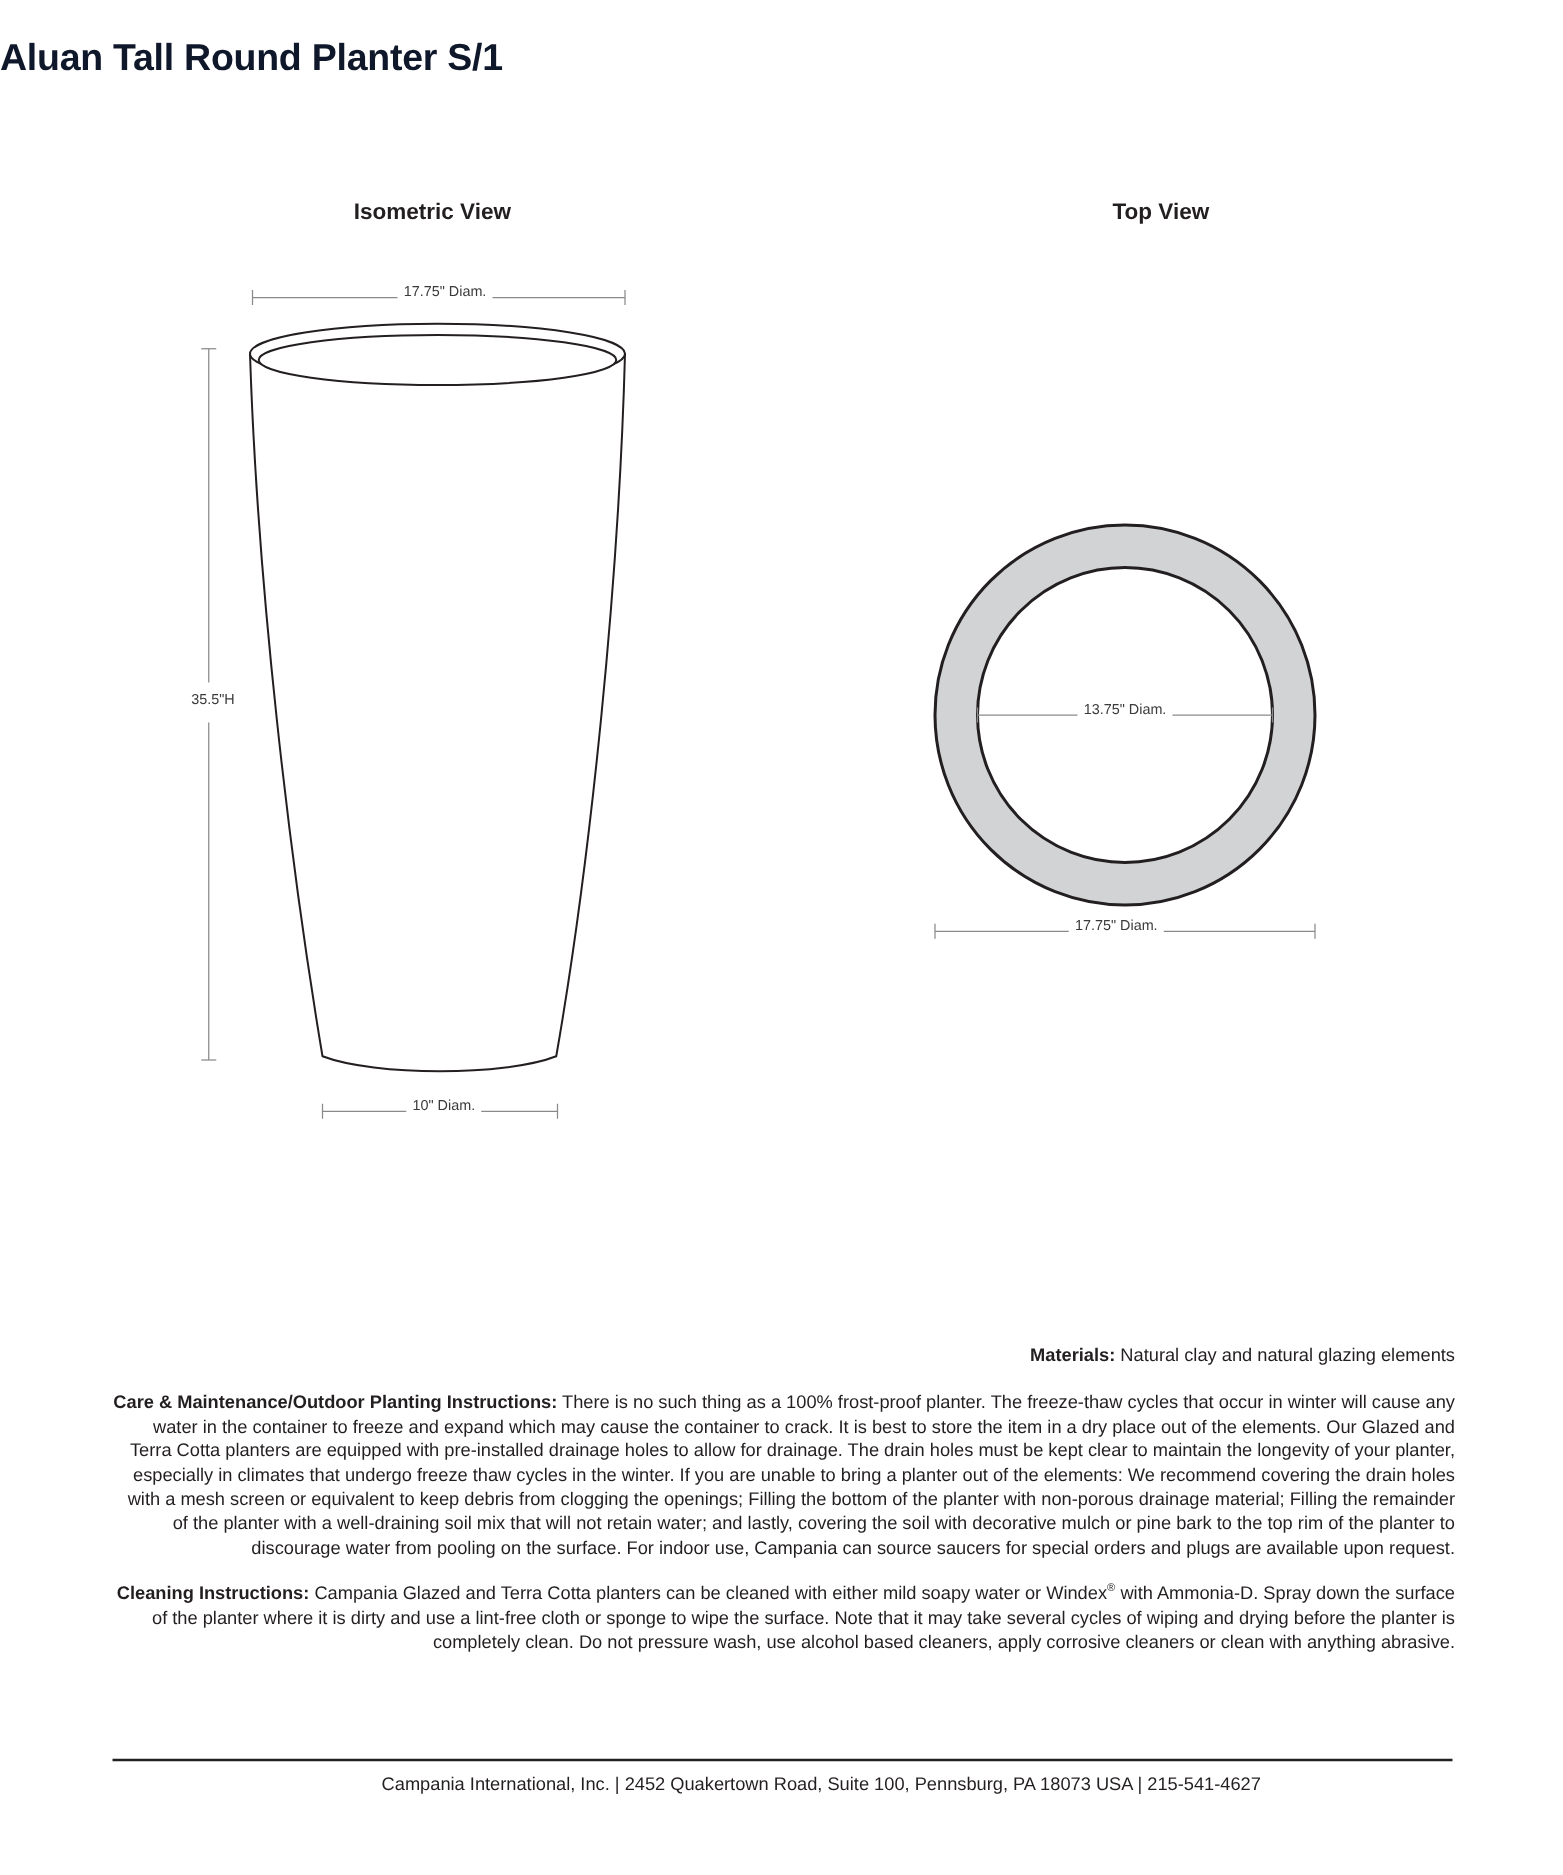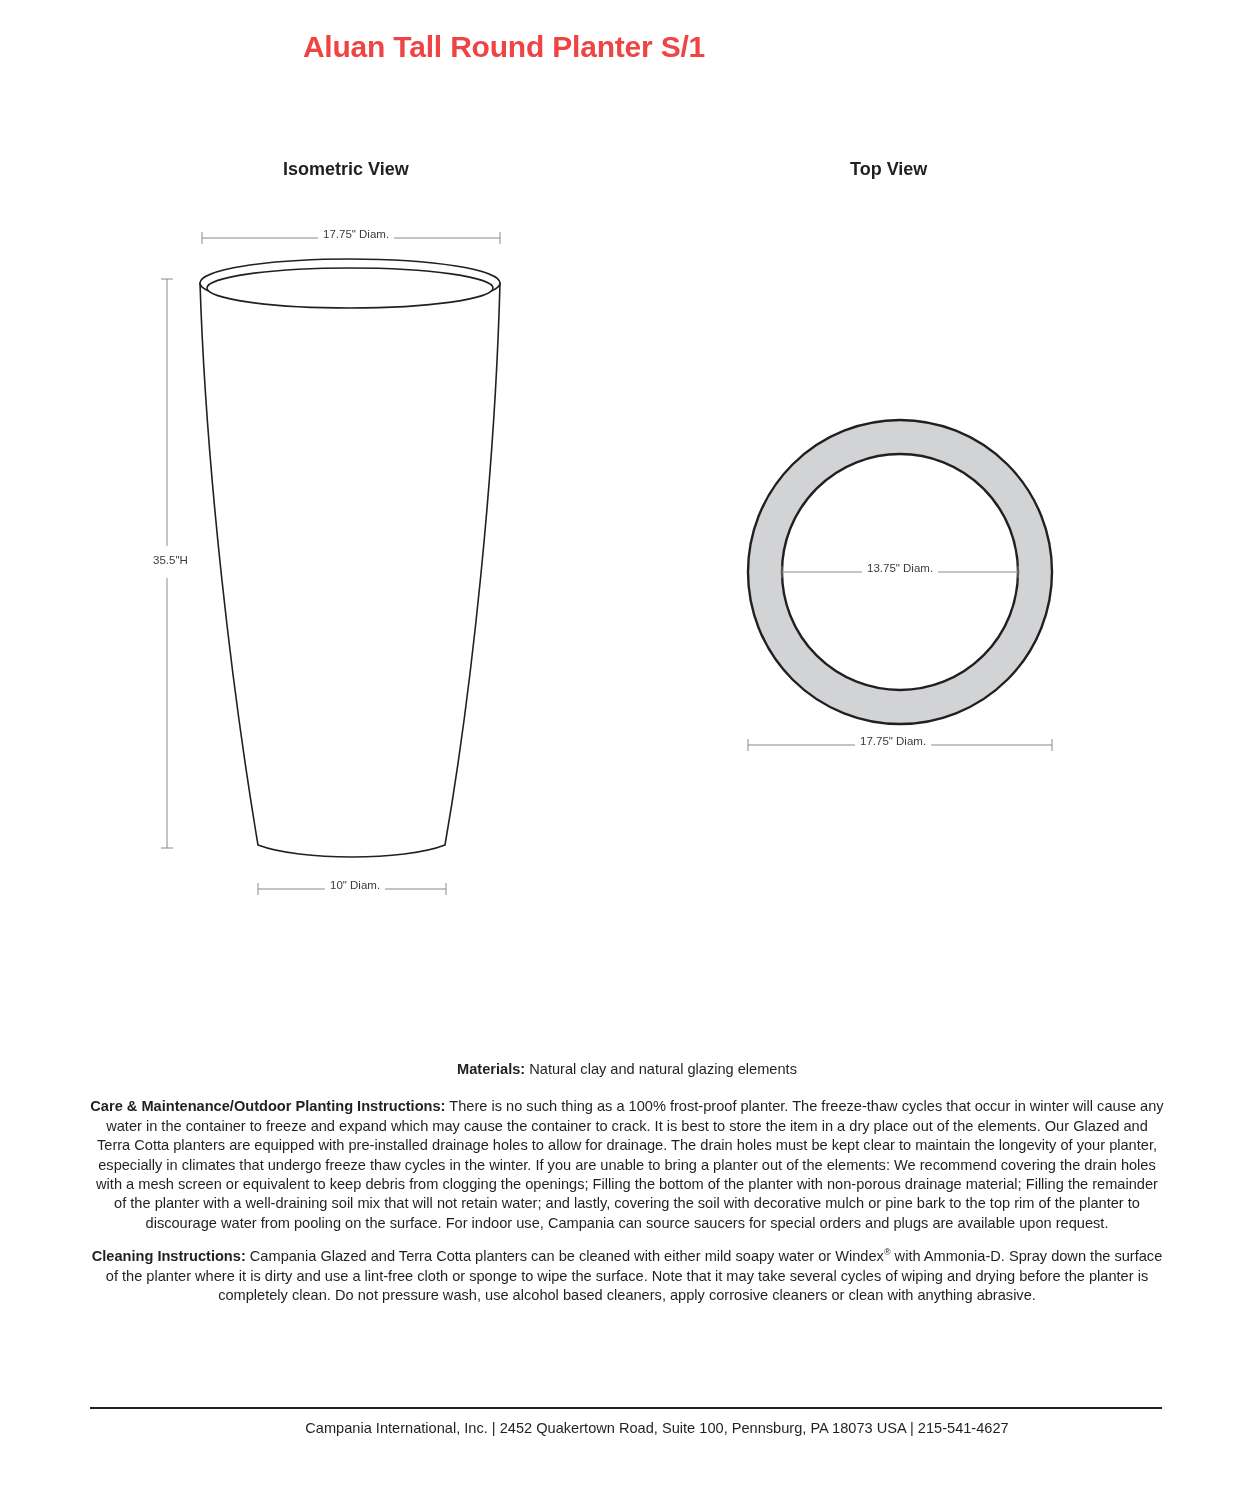--- a/index.html
+++ b/index.html
@@ -16,37 +16,37 @@
     color: #231f20;
     overflow: hidden;
   }
 
   
   .page-title {
     position: absolute;
     left: 0;
     top: 30px;
     width: 1008px;
-    text-align: center;
+    text-align: left;
     font-size: 30px;
     font-weight: bold;
     letter-spacing: -0.2px;
-    color: #ef4444;
+    color: #0f172a;
   }
 
   
   .view-label {
     position: absolute;
     font-size: 18px;
     font-weight: bold;
     color: #231f20;
     white-space: nowrap;
   }
   #iso-label { left: 283px; top: 159px; text-align: center; }
-  #top-label { left: 850px; top: 159px; }
+  #top-label { left: 890px; top: 159px; }
 
   
   .drawing {
     position: absolute;
     left: 0;
     top: 0;
     width: 1250px;
     height: 1040px;
   }
 
@@ -67,24 +67,24 @@
   #dim-outer-top { left: 855px; top: 735px; }
 
   
   .content {
     position: absolute;
     left: 90px;
     top: 1060px;
     width: 1074px;
   }
   .content p {
-    margin: 0 0 14px 0;
+    margin: 16px 0 14px 0;
     font-size: 14.6px;
     line-height: 1.33;
-    text-align: center;
+    text-align: right;
     color: #231f20;
   }
   .content p.materials { margin-bottom: 18px; }
   .content p b { font-weight: bold; }
   sup.reg { font-size: 9px; vertical-align: super; }
 
   
   .footer-rule {
     position: absolute;
     left: 90px;

